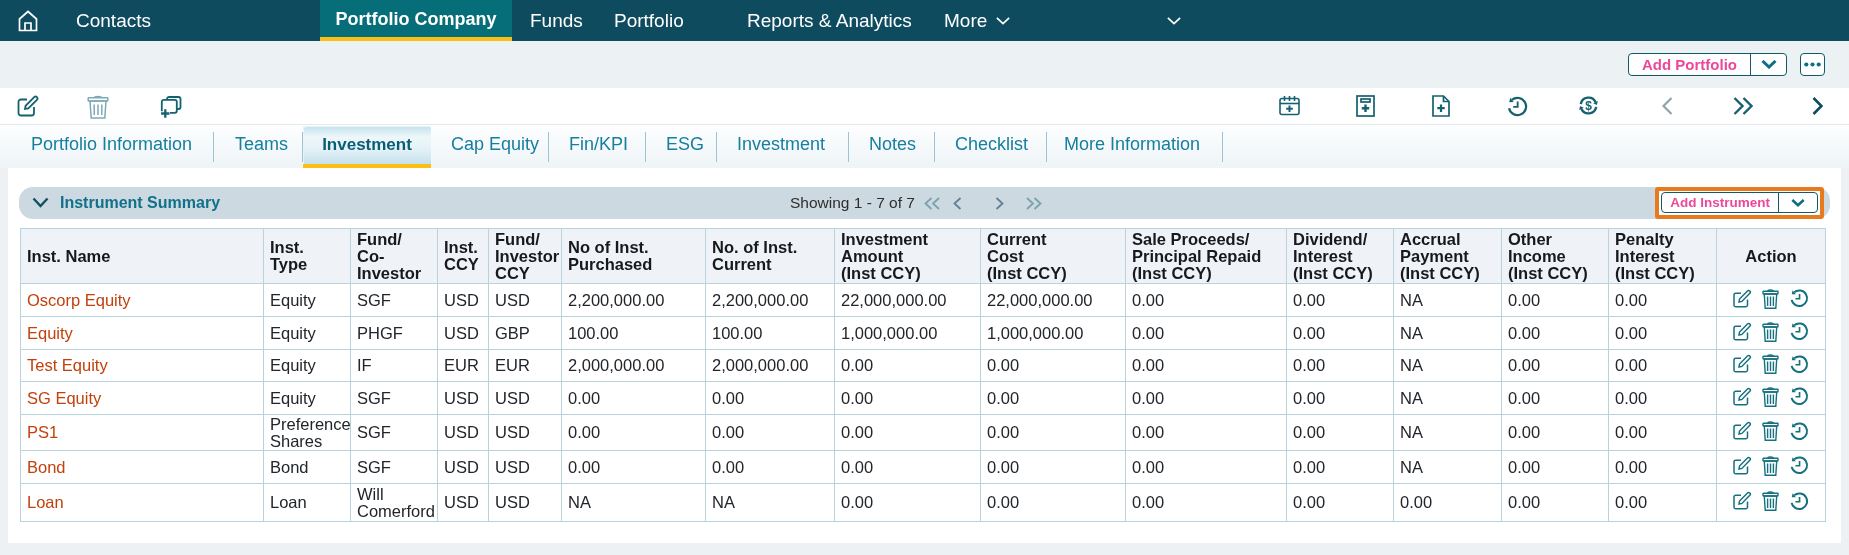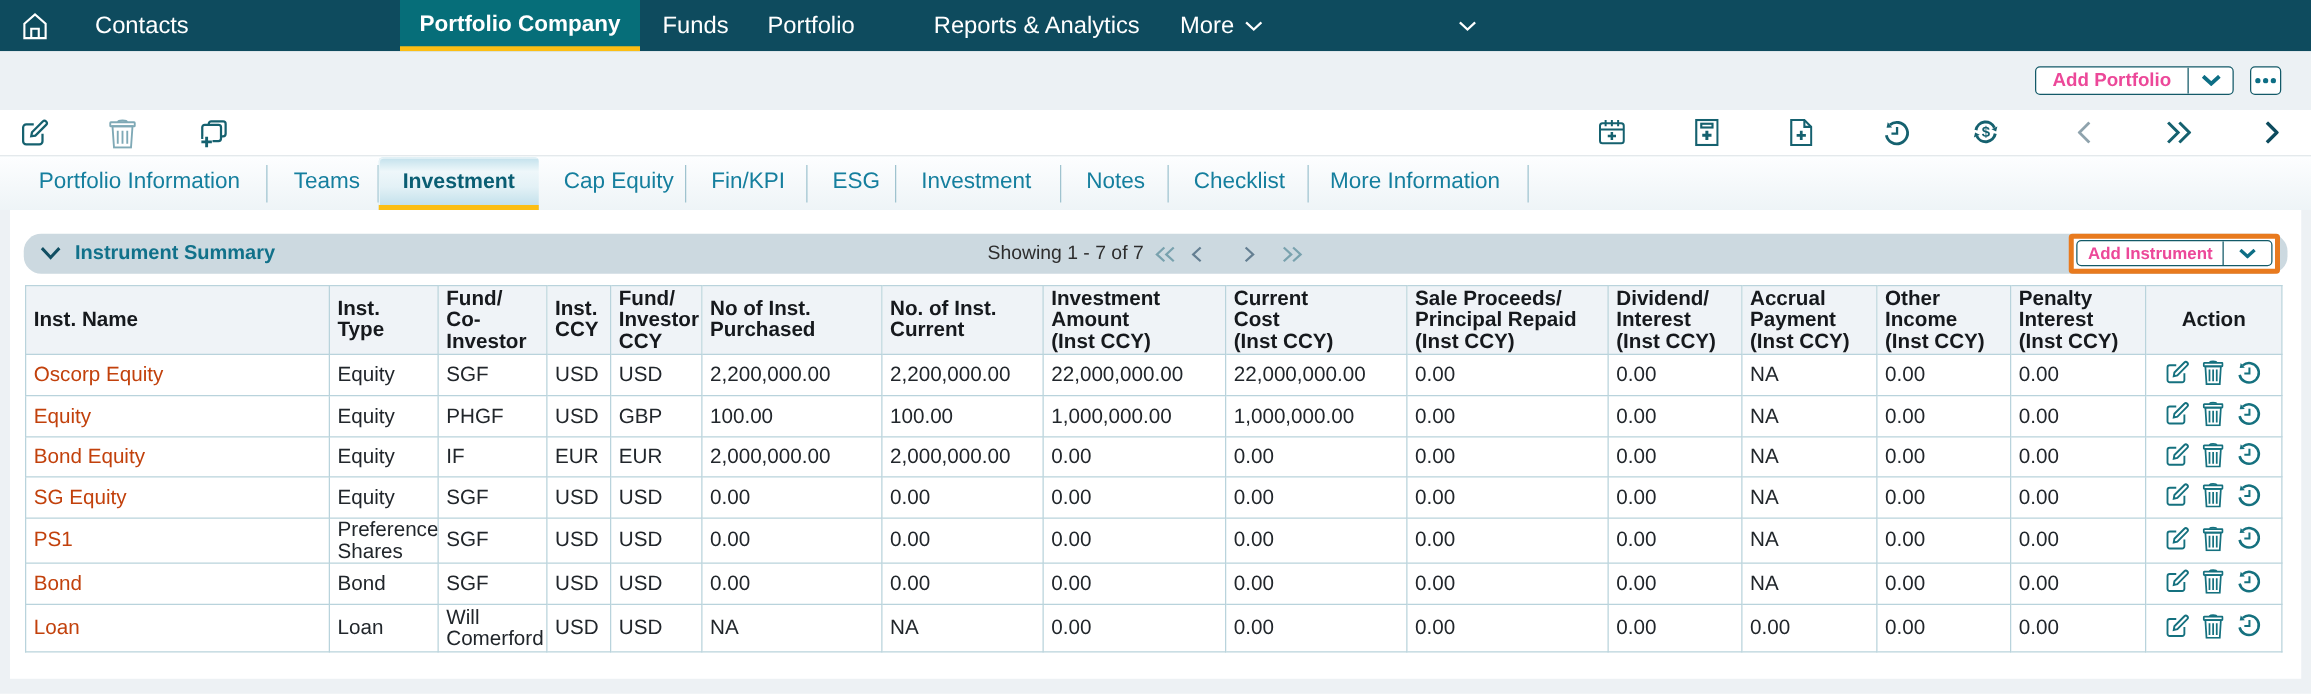--- a/index.html
+++ b/index.html
@@ -309,21 +309,21 @@
                 <path d="M5.6 7.5 V17 M8.5 7.5 V17 M11.4 7.5 V17"></path>
               </svg>
               <svg width="21" height="21" viewBox="0 0 20.5 20.5" fill="none" stroke="#15717f" stroke-width="2">
                 <path d="M5.1 4.2 A7.6 7.6 0 1 1 2.6 11.6"></path>
                 <polygon points="2.7,6.2 3.5,2.3 6.7,6.1" fill="#15717f" stroke="none"></polygon>
                 <path d="M10.3 5.8 V10.5 H6.3" stroke-width="1.6"></path>
               </svg>
             </span></td>
     </tr>
     <tr style="height:32px">
-      <td class="lnk">Bond Equity</td>
+      <td class="lnk">Test Equity</td>
           <td>Equity</td>
           <td>IF</td>
           <td>EUR</td>
           <td>EUR</td>
       <td>2,000,000.00</td>
           <td>2,000,000.00</td>
           <td>0.00</td>
           <td>0.00</td>
           <td>0.00</td>
       <td>0.00</td>

